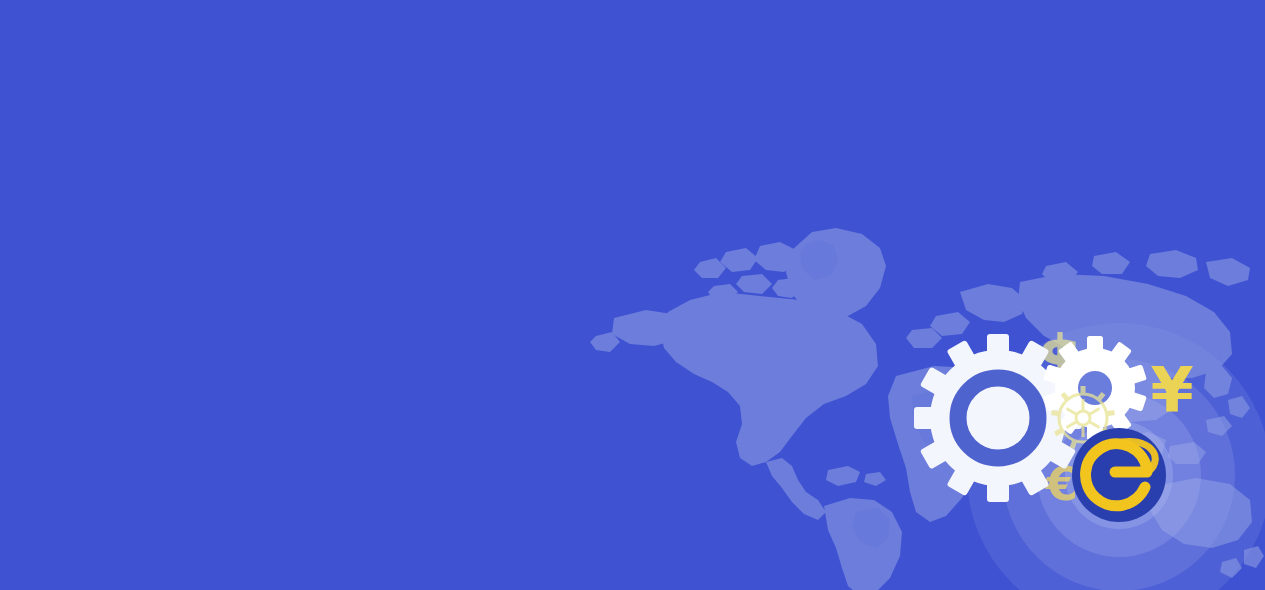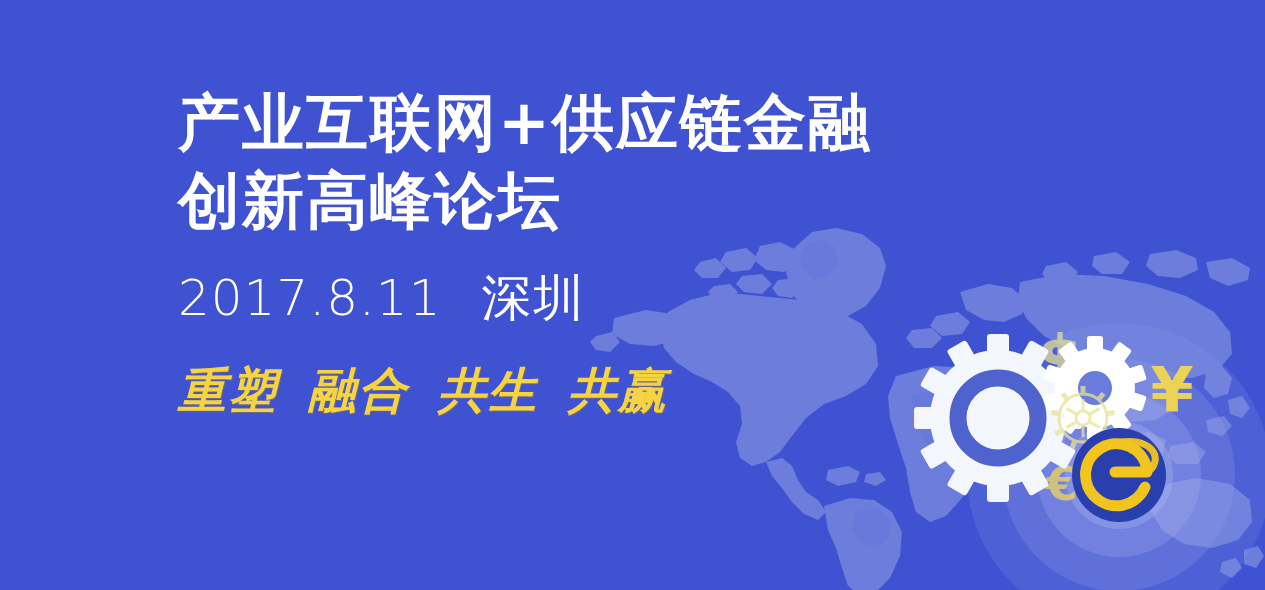--- a/index.html
+++ b/index.html
@@ -276,29 +276,14 @@
 
           <g fill="none" stroke="#f2c41e" stroke-width="7" stroke-linecap="round" opacity="0.95">
             <path d="M -30 -12 C -16 -34, 18 -40, 32 -26 C 40 -18, 36 -6, 26 -2"></path>
           </g>
         </g>
 
       </g>
     </svg>
   </div>
 
-  <div class="text-block">
-
-    <div class="title-line title-line-1">产业互联网+供应链金融</div>
-
-    <div class="title-line title-line-2">创新高峰论坛</div>
-
-    <div class="meta-row">
-      <span class="meta-date">2017.8.11</span><span class="meta-city">深圳</span>
-    </div>
-
-    <div class="slogan-row">
-      <span class="slogan-word">重塑</span><span class="slogan-word">融合</span><span class="slogan-word">共生</span><span class="slogan-word">共赢</span>
-    </div>
-
-  </div>
 
 </div>
 
 </body></html>

